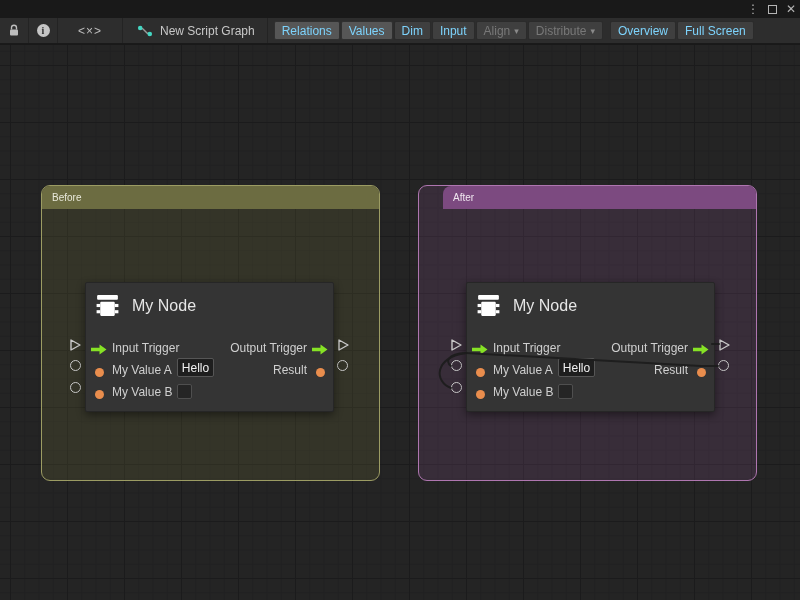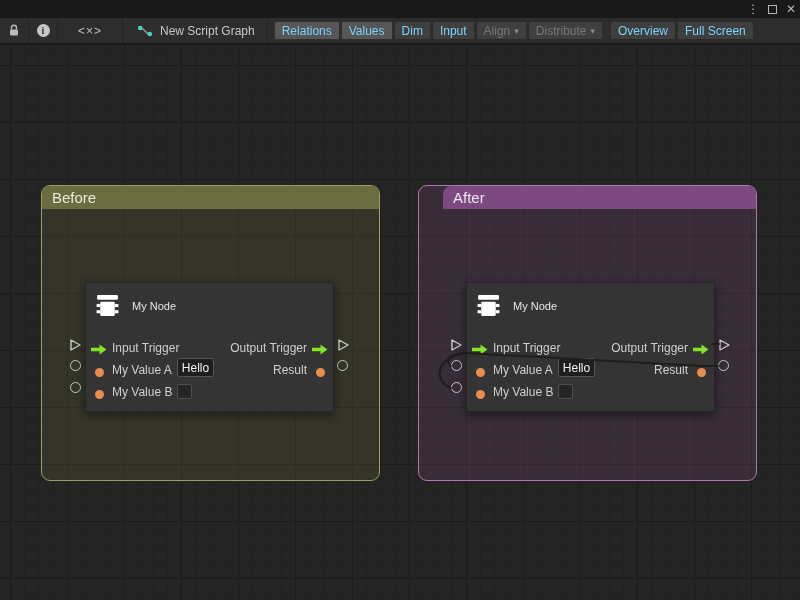--- a/index.html
+++ b/index.html
@@ -53,36 +53,36 @@
       linear-gradient(90deg, #1B1B1C 1px, transparent 1px),
       linear-gradient(#1B1B1C 1px, transparent 1px),
       linear-gradient(90deg, #202021 1px, transparent 1px),
       linear-gradient(#202021 1px, transparent 1px);
     background-size:57px 57px, 57px 57px, 14.25px 14.25px, 14.25px 14.25px;
     background-position:10px 20px, 10px 20px, 10px 20px, 10px 20px;
   }
   .group { position:absolute; width:339px; height:296px; border-radius:9px; z-index:1; }
   .group .ghead {
     height:23px; border-radius:8px 8px 0 0; line-height:23px; padding-left:10px;
-    font-size:15px;
+    font-size:10px;
   }
   .group-before { left:41px; top:140px; border:1px solid #9C9C63; background:rgba(120,120,60,0.20); }
   .group-before .ghead { background:#6C6C41; color:#E9E9DA; }
   .group-after { left:418px; top:140px; border:1px solid #AF76B0; background:rgba(150,90,155,0.18); }
   .group-after .ghead { background:#7C4A80; color:#F0E6EF;margin-left:24px; }
   
   .node {
     position:absolute; width:249px; height:130px; background:#343434;
     border:1px solid #262626; border-radius:2px; z-index:3;
     box-shadow:0 3px 9px rgba(0,0,0,0.45);
   }
   .node-before { left:85px; top:237px; }
   .node-after  { left:466px; top:237px; }
   .node-header { position:absolute; left:8px; top:9px; display:flex; align-items:center; gap:11px; }
-  .node-title { font-size:11px; color:#E6E6E6; }
+  .node-title { font-size:16px; color:#E6E6E6; }
   .prow { position:absolute; display:flex; align-items:flex-end; height:20px; font-size:12px; color:#CFCFCF; white-space:nowrap; }
   .prow .icon-cell { width:16px; flex:none; display:flex; align-items:center; justify-content:center; }
   .row-l { left:5px; }
   .row-r { right:5px; }
   .y-trigger { top:52px; }
   .y-a { top:74px; }
   .y-b { top:96px; }
   .dot { width:9px; height:9px; border-radius:50%; background:#E98D4D; }
   .lbl { margin:0 5px; }
   .field {

